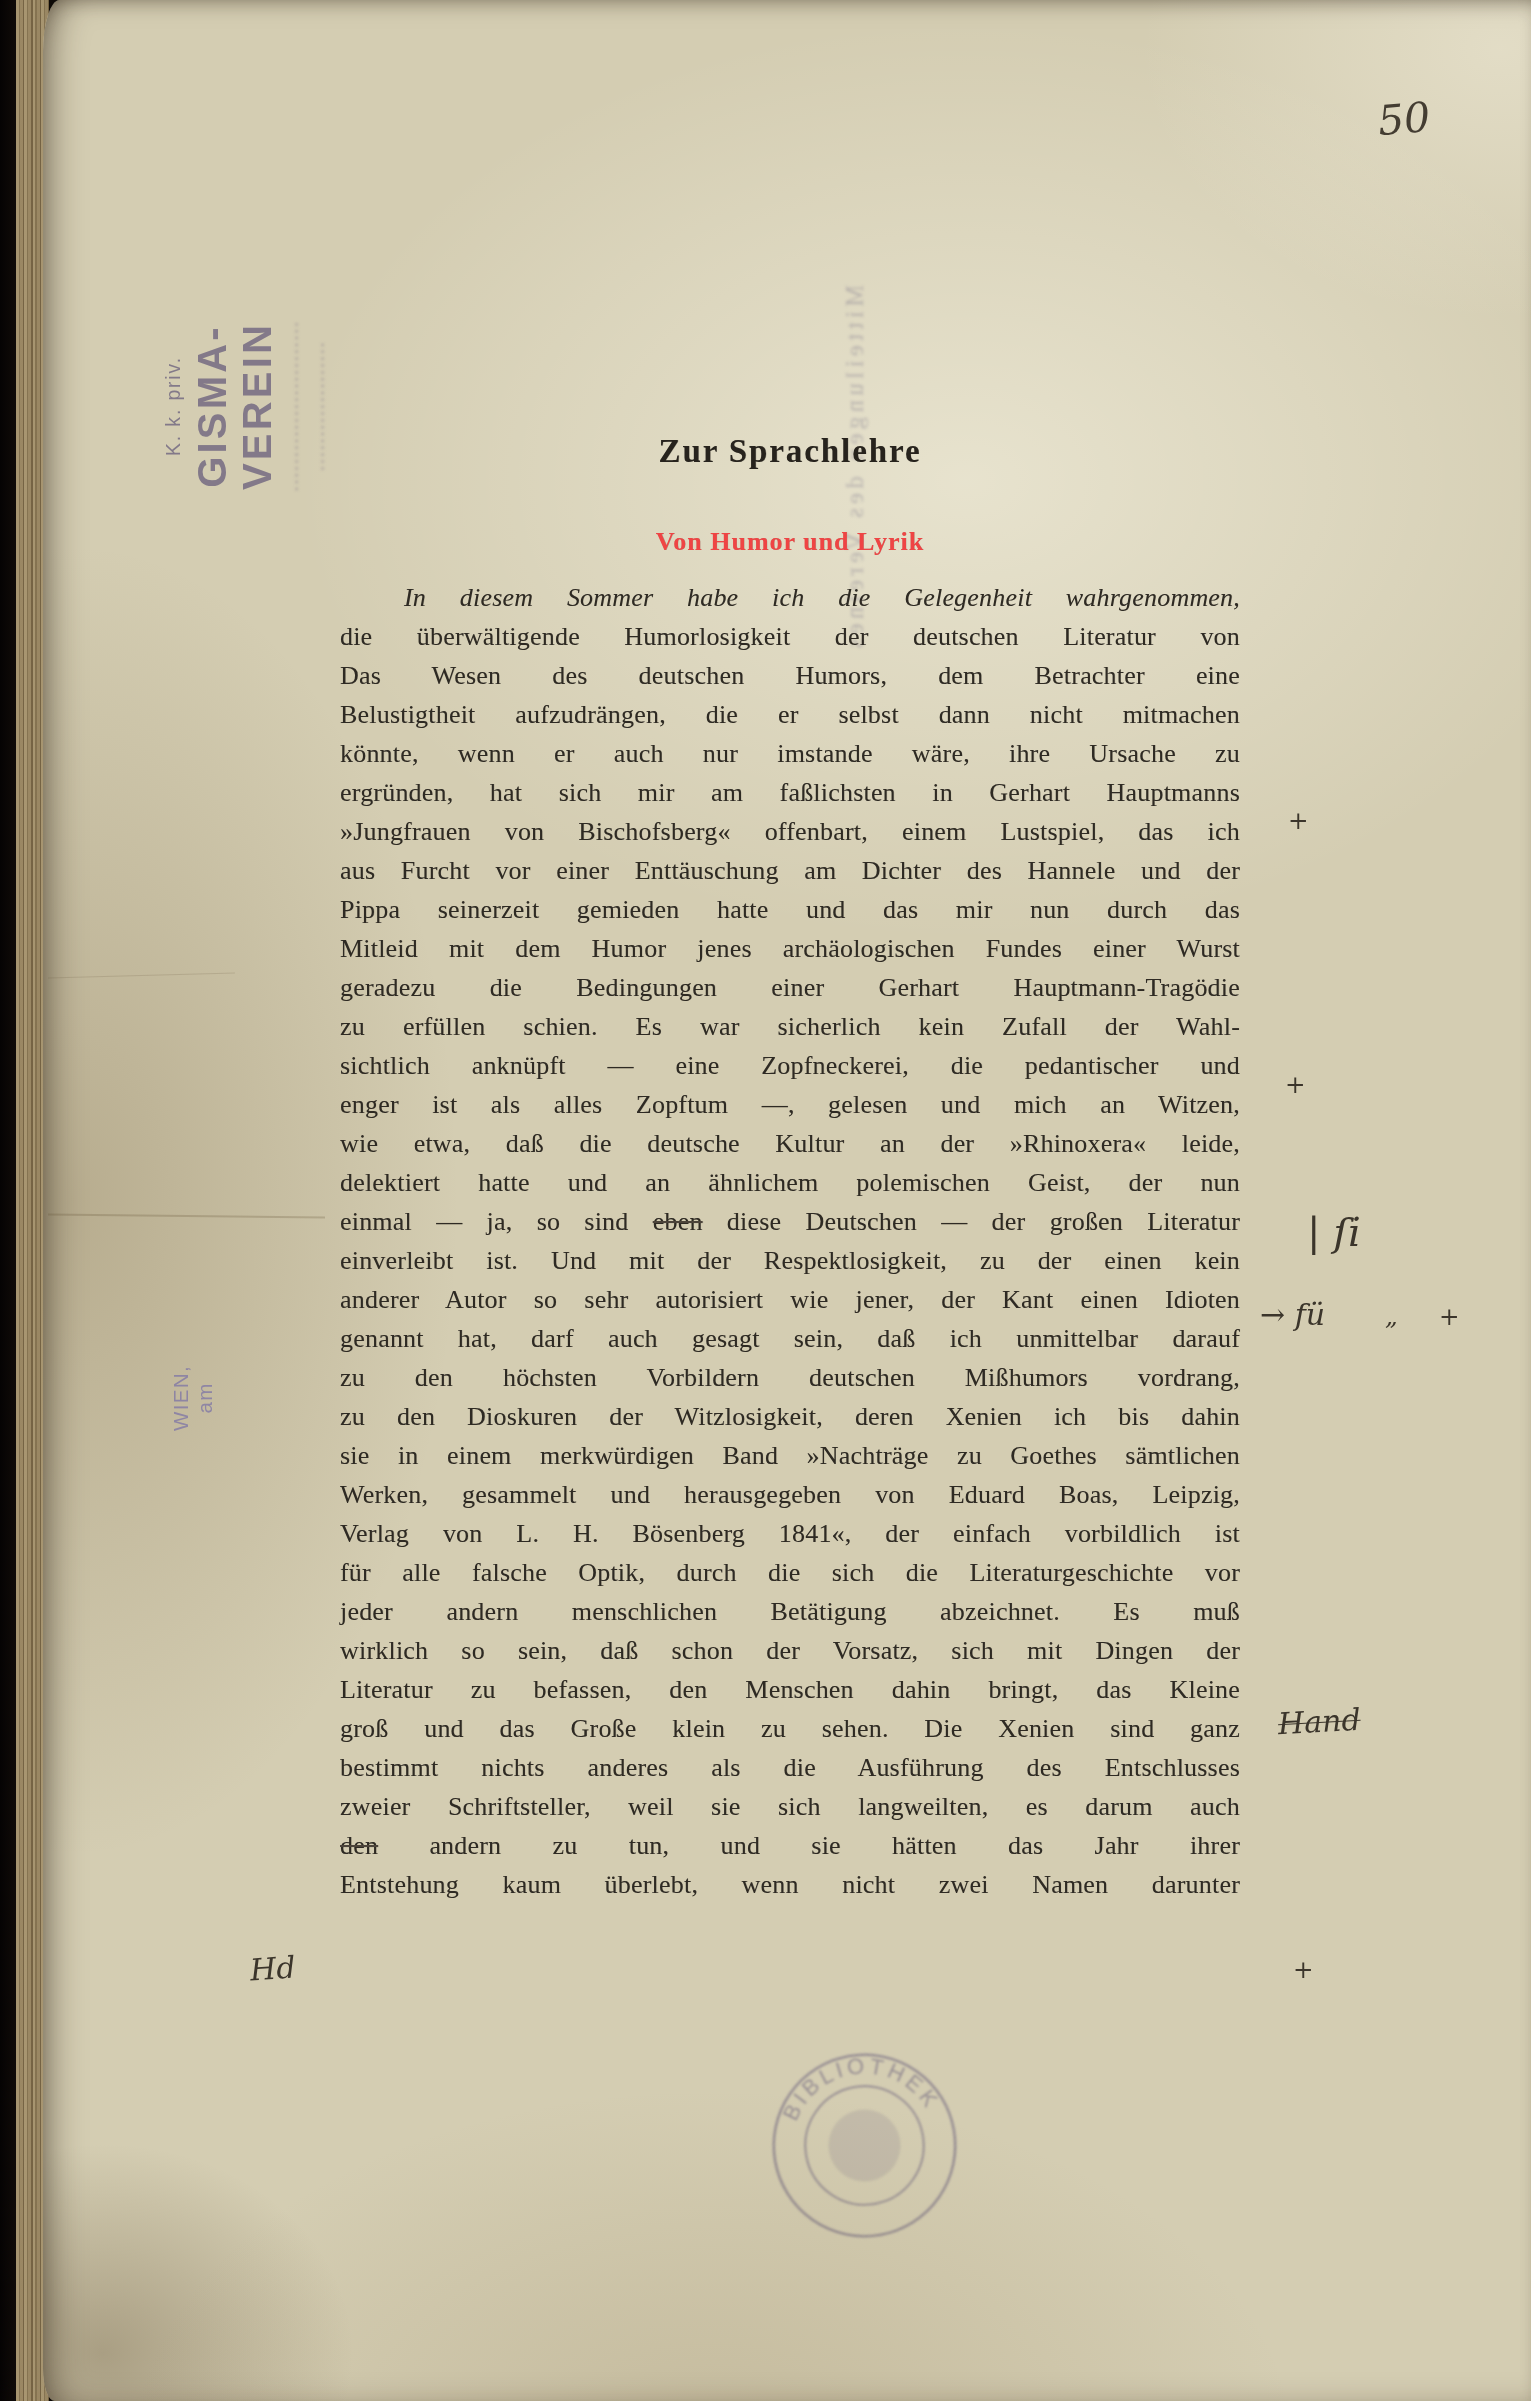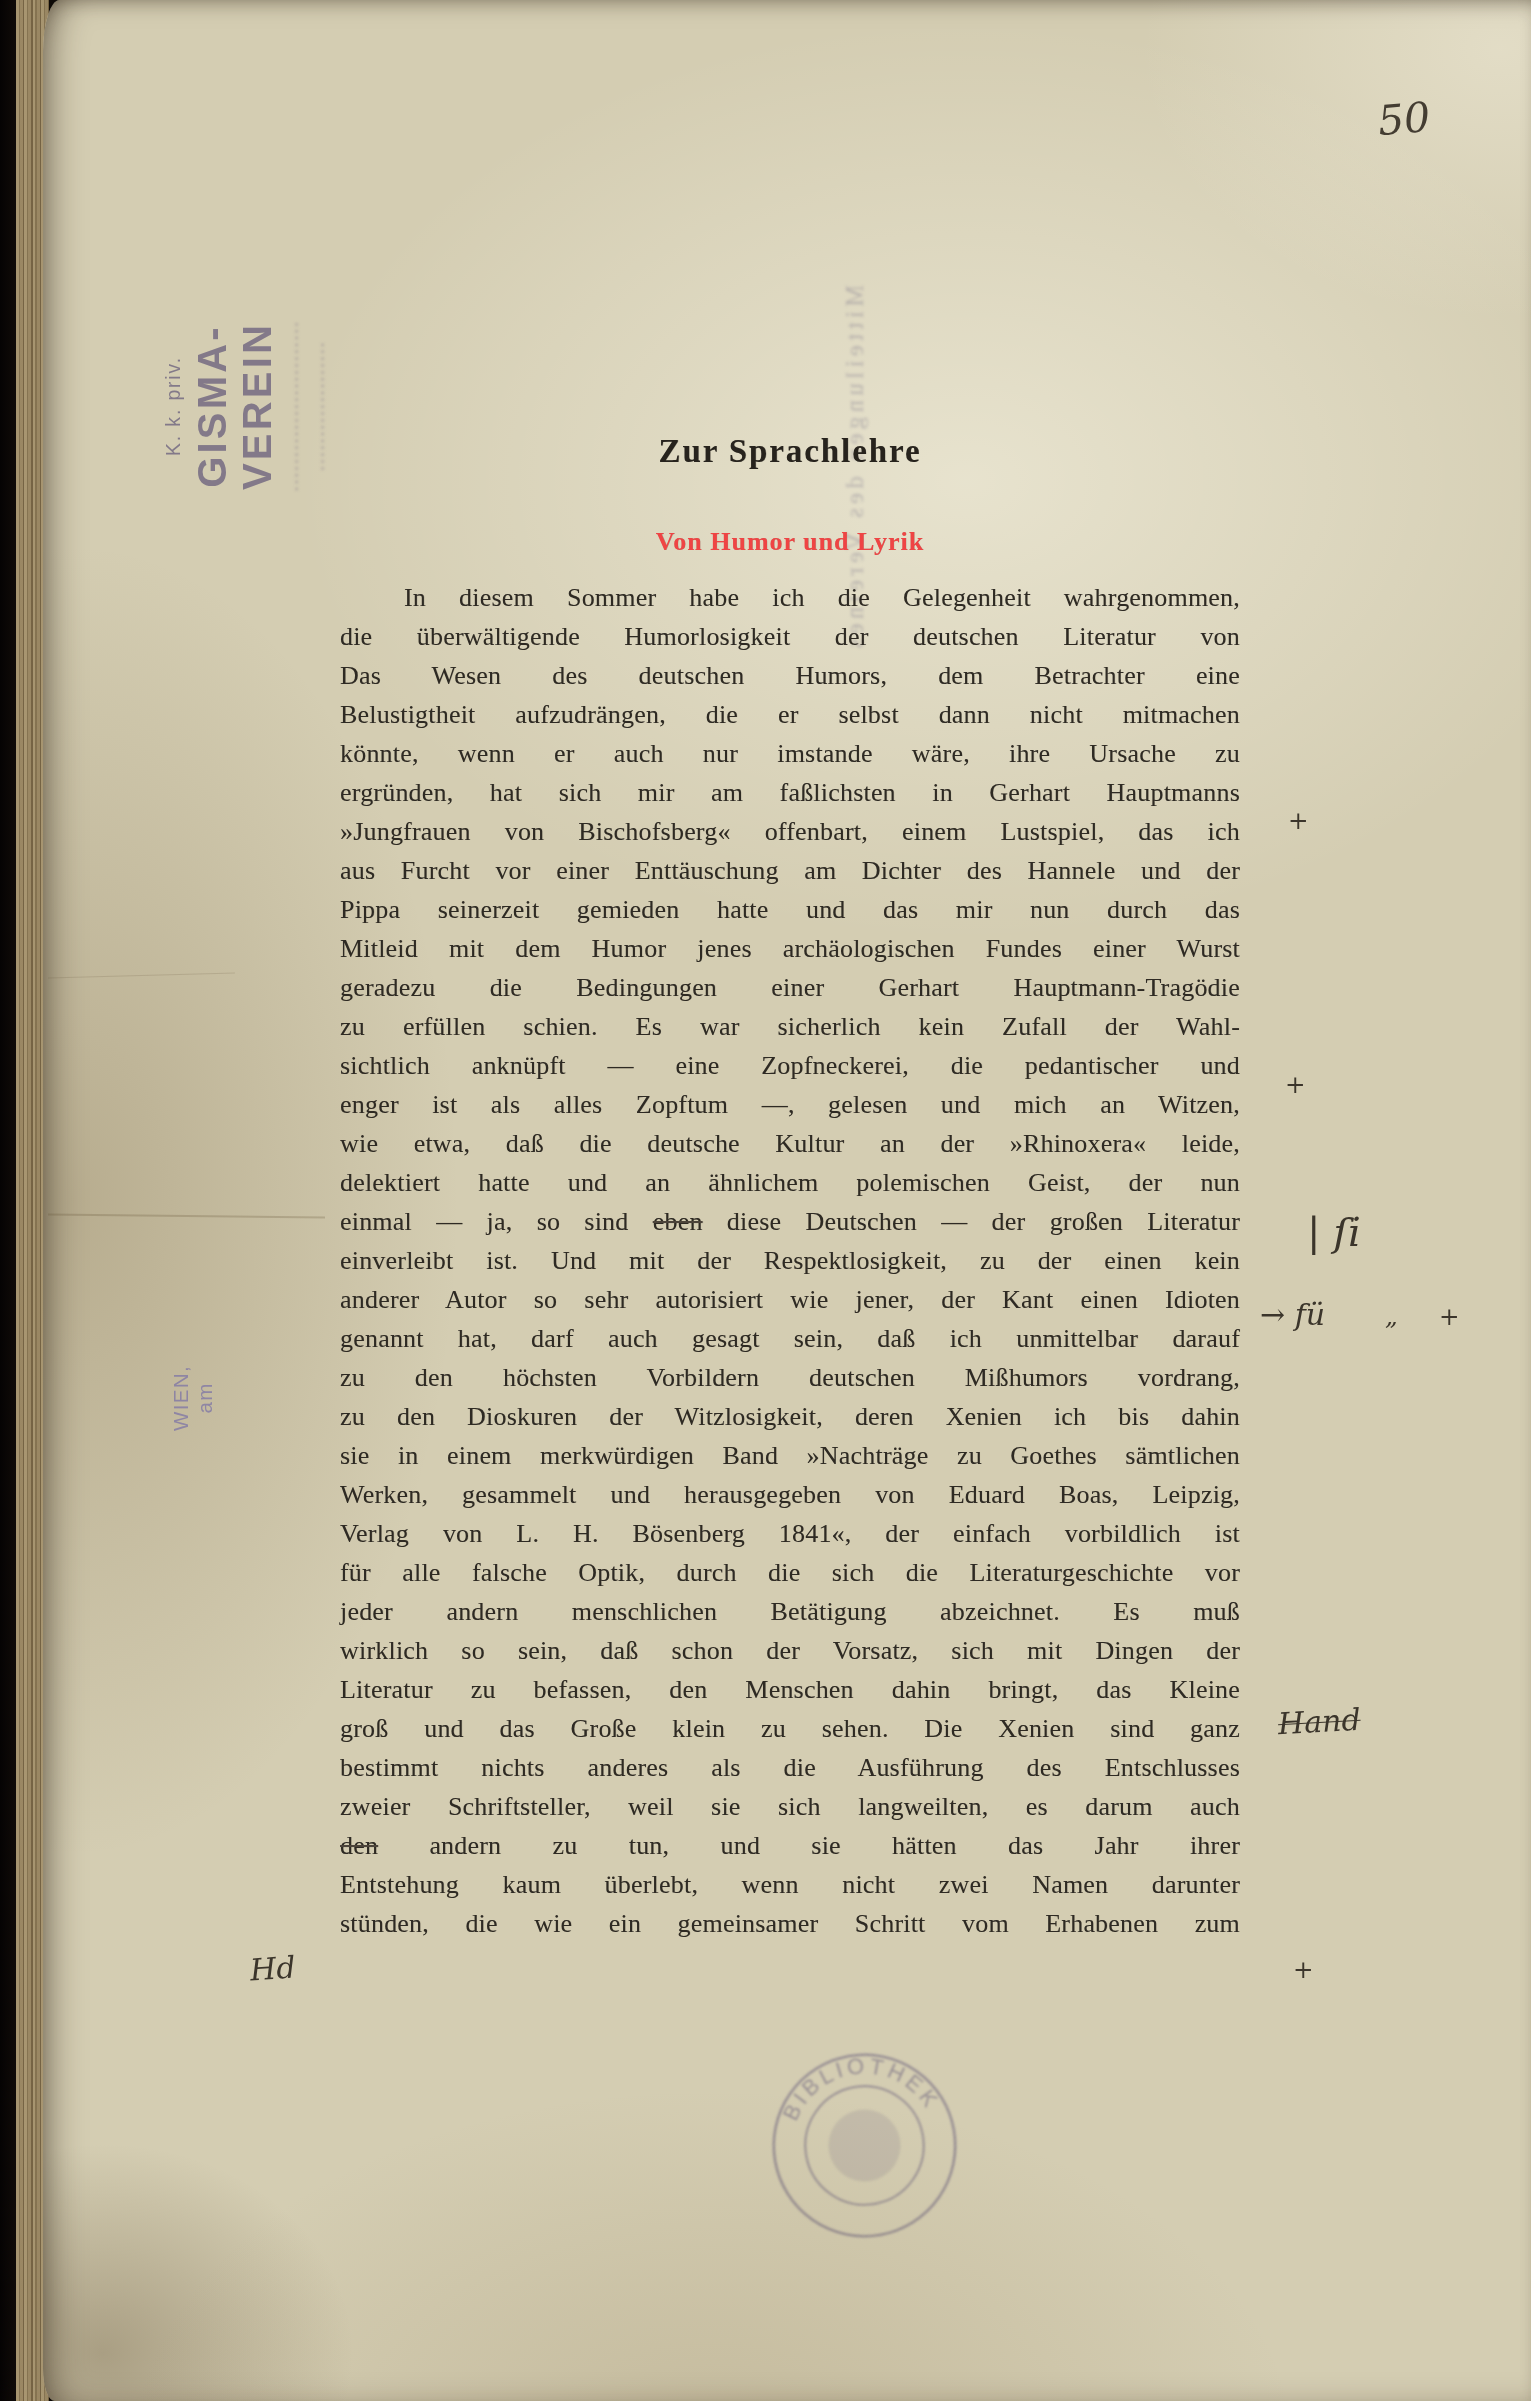--- a/index.html
+++ b/index.html
@@ -52,21 +52,21 @@
   .title{position:absolute;left:340px;top:433px;width:900px;text-align:center;
     font-size:33px;font-weight:bold;letter-spacing:1.9px;color:#27231d;
     text-shadow:0.4px 0.4px 0 rgba(47,43,36,.3);}
   .subtitle{position:absolute;left:340px;top:527px;width:900px;text-align:center;
     font-size:26px;font-weight:bold;letter-spacing:1px;color:#ef4444;
     text-shadow:0.3px 0.3px 0 rgba(47,43,36,.3);}
   .body{position:absolute;left:340px;top:578px;width:900px;
     font-size:26px;line-height:39px;letter-spacing:0.2px;
     text-shadow:0.3px 0.3px 0 rgba(47,43,36,.22);}
   .line{text-align:justify;text-align-last:justify;white-space:normal;}
-  .line.first{text-indent:64px;}
+  .line.first{text-indent:64px;font-style:italic;}
   .line s{text-decoration:line-through;text-decoration-thickness:2.3px;text-decoration-color:#4c443a;}
 
   
   .hw{position:absolute;z-index:7;font-family:"DejaVu Serif",serif;font-style:italic;color:#3b352b;}
   .folio{left:1378px;top:95px;font-size:41px;transform:rotate(-5deg);color:#443d32;}
   .hw.m0{left:1288px;top:806px;font-size:24.5px;}
   .hw.m1{left:1285px;top:1070px;font-size:24.5px;}
   .hw.m2{left:1307px;top:1209px;font-size:40px;}
   .hw.m3{left:1260px;top:1297px;font-size:30px;}
   .hw.m4{left:1385px;top:1302px;font-size:24.5px;letter-spacing:16.7px;}
@@ -150,21 +150,20 @@
         <div class="line">Verlag von L. H. Bösenberg 1841«, der einfach vorbildlich ist</div>
         <div class="line">für alle falsche Optik, durch die sich die Literaturgeschichte vor</div>
         <div class="line">jeder andern menschlichen Betätigung abzeichnet. Es muß</div>
         <div class="line">wirklich so sein, daß schon der Vorsatz, sich mit Dingen der</div>
         <div class="line">Literatur zu befassen, den Menschen dahin bringt, das Kleine</div>
         <div class="line">groß und das Große klein zu sehen. Die Xenien sind ganz</div>
         <div class="line">bestimmt nichts anderes als die Ausführung des Entschlusses</div>
         <div class="line">zweier Schriftsteller, weil sie sich langweilten, es darum auch</div>
         <div class="line"><s>den</s> andern zu tun, und sie hätten das Jahr ihrer</div>
         <div class="line">Entstehung kaum überlebt, wenn nicht zwei Namen darunter</div>
-        <div class="line">stünden, die wie ein gemeinsamer Schritt vom Erhabenen zum</div>
       </div>
 
     <span class="hw m0">+</span>
     <span class="hw m1">+</span>
     <span class="hw m2">| ſi</span>
     <span class="hw m3">→ fü</span>
     <span class="hw m4">„ +</span>
     <span class="hw m5">Hand</span>
     <span class="hw m6">Hd</span>
     <span class="hw m7">+</span>

